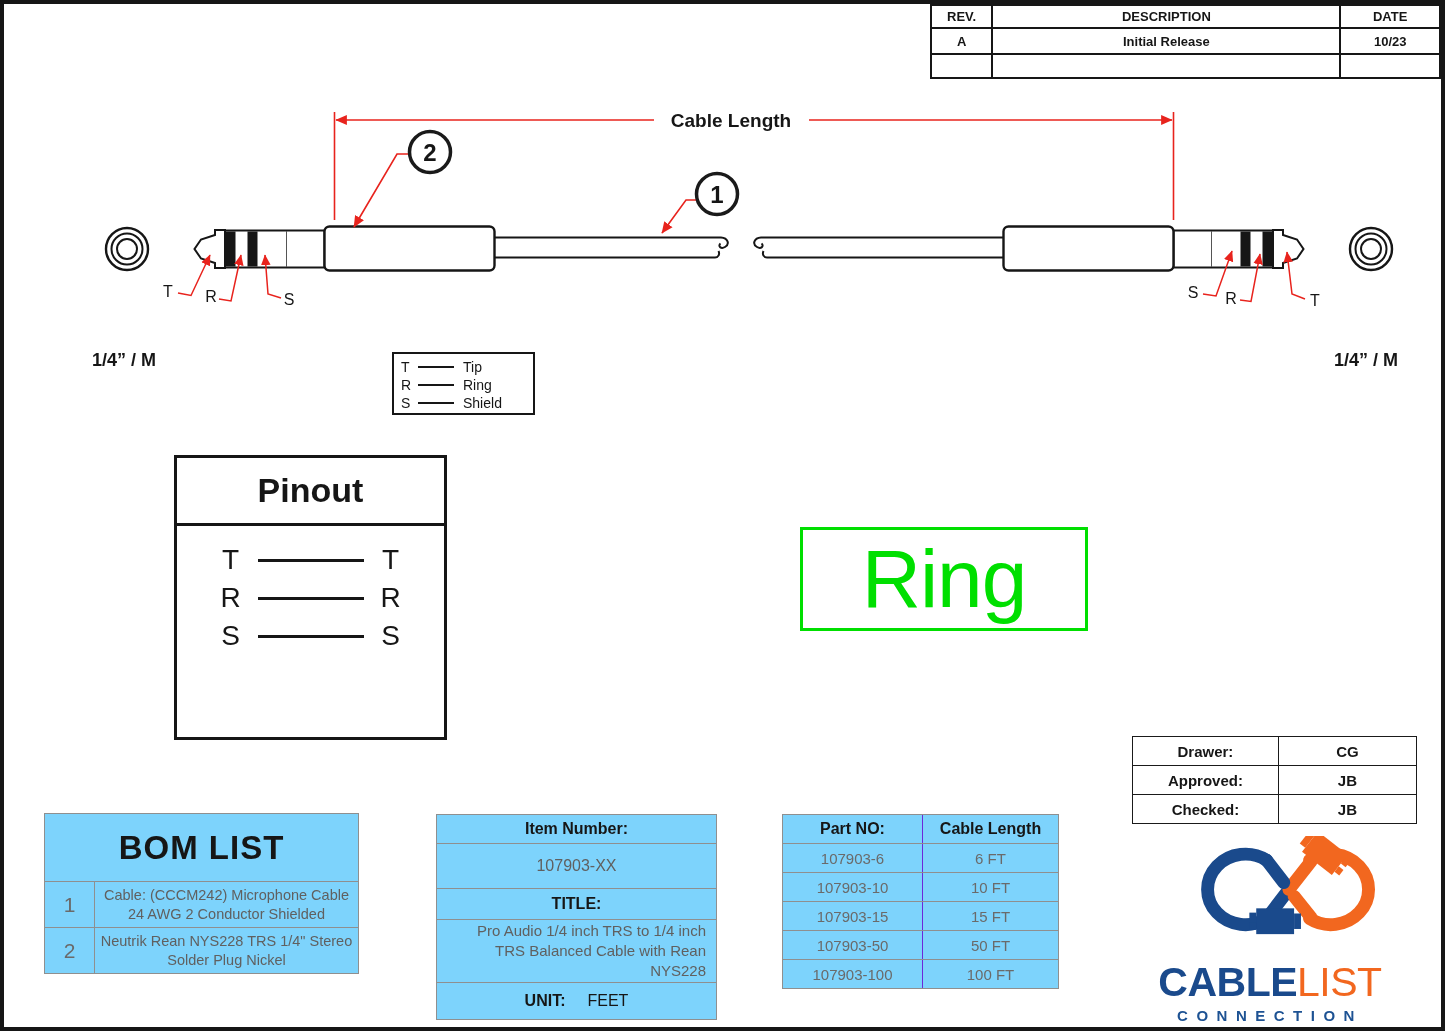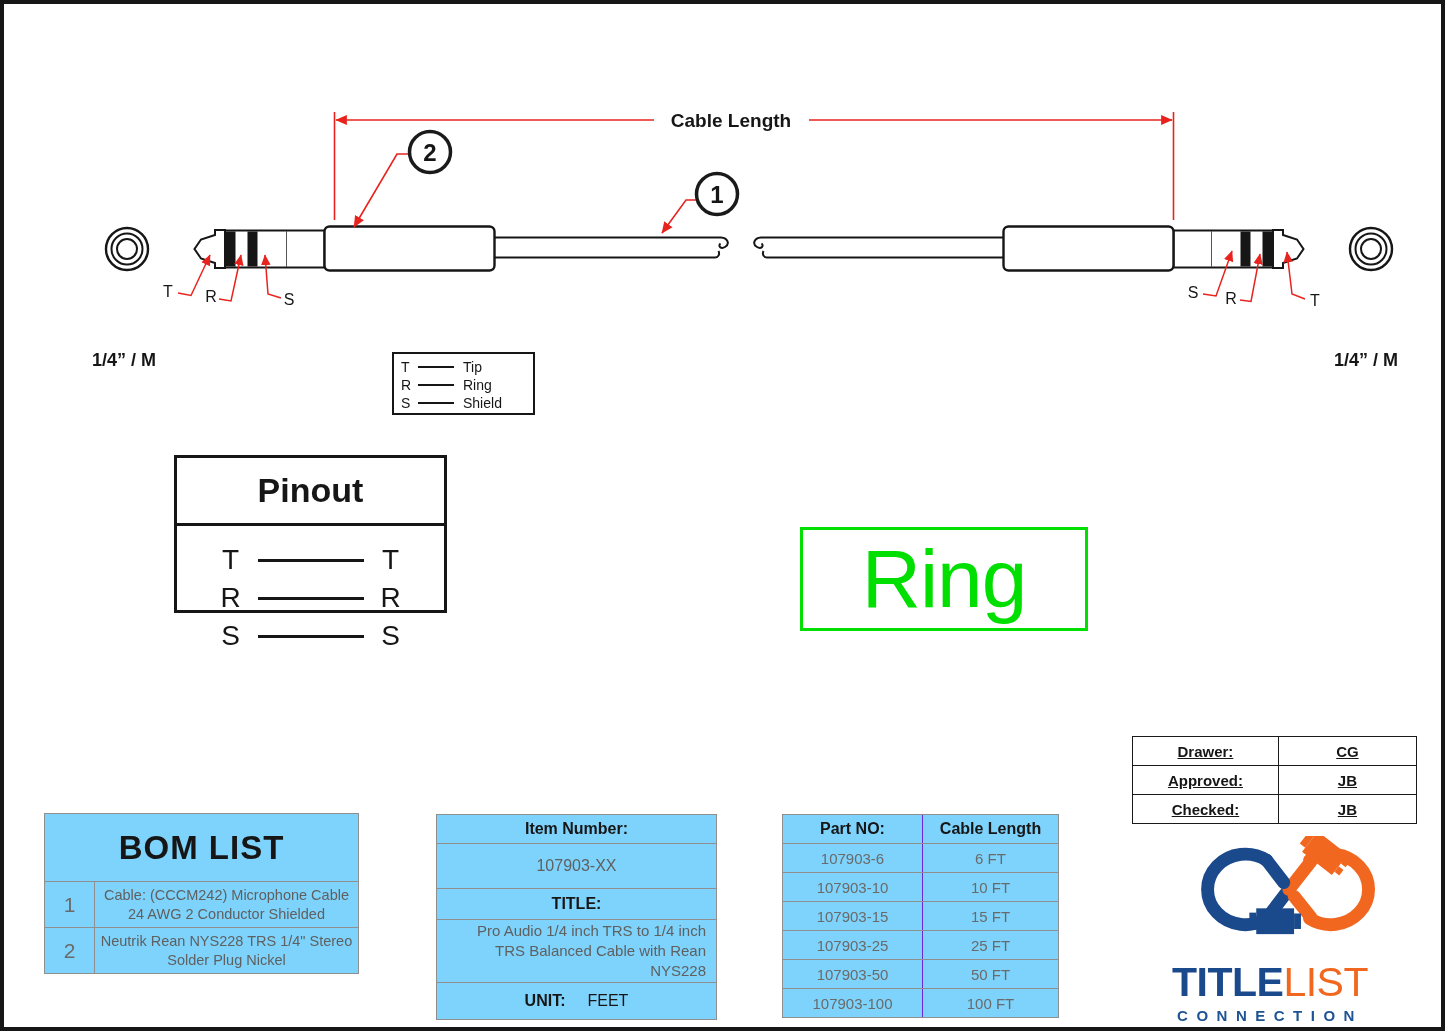--- a/index.html
+++ b/index.html
@@ -19,39 +19,39 @@
   .drawing{position:absolute;left:0;top:0;}
 
   
   .legend{position:absolute;left:388px;top:348px;width:143px;height:63px;
     border:2px solid #161616;box-sizing:border-box;padding:4px 0 0 7px;font-size:14px;}
   .legend-row{display:flex;align-items:center;height:18px;}
   .legend-key{width:14px;}
   .legend-line{width:36px;border-top:2px solid #161616;margin:0 9px 0 3px;}
 
   
-  .pinout{position:absolute;left:170px;top:451px;width:273px;height:158px;
+  .pinout{position:absolute;left:170px;top:451px;width:273px;height:285px;
     border:3px solid #161616;box-sizing:border-box;}
   .pinout-title{height:65px;border-bottom:3px solid #161616;display:flex;
     align-items:center;justify-content:center;font-size:34px;font-weight:600;}
   .pinout-body{padding-top:15px;}
   .pinout-row{display:flex;align-items:center;justify-content:center;height:38px;font-size:28px;}
   .pinout-letter{width:26px;text-align:center;}
   .pinout-wire{width:106px;border-top:3px solid #161616;margin:0 14px;}
 
   
   .rohs{position:absolute;left:796px;top:523px;width:288px;height:104px;
     border:3px solid #00df00;box-sizing:border-box;display:flex;align-items:center;
     justify-content:center;}
   .rohs span{font-size:82px;line-height:82px;color:#00df00;letter-spacing:-1px;}
 
   
   .approvals{position:absolute;left:1128px;top:732px;width:285px;border-collapse:collapse;
     font-size:15px;font-weight:bold;text-align:center;}
-  .approvals td{border:1.5px solid #1a1a1a;height:28px;padding:0;background:#fff;text-decoration:underline;}
+  .approvals td{border:1.5px solid #1a1a1a;height:28px;padding:0;background:#fff;}
   .appr-c1{width:146px;} .appr-c2{width:139px;}
 
   
   .gray-box{position:absolute;background:#7dd3fc;border:1px solid #8f8f8f;box-sizing:border-box;}
 
   
   .bom{left:40px;top:809px;width:315px;}
   .bom-title{height:67px;display:flex;align-items:center;justify-content:center;
     font-size:33px;font-weight:bold;letter-spacing:1px;}
   .bom-row{display:grid;grid-template-columns:50px 1fr;border-top:1px solid #8f8f8f;}
@@ -85,20 +85,39 @@
   .logo-word{font-size:41px;line-height:44px;letter-spacing:-0.5px;margin-top:2px;white-space:nowrap;}
   .logo-custom{color:#1a4a8c;font-weight:bold;}
   .logo-cable{color:#f2671f;font-weight:normal;}
   .logo-connection{font-size:15px;color:#1d5293;letter-spacing:8.5px;font-weight:600;margin-top:3px;}
 </style>
 </head>
 <body>
 
 <div class="page">
 
+  <table class="rev-table">
+    <tbody>
+        <tr class="rev-r1">
+      <td class="rev-c1">REV.</td>
+      <td class="rev-c2">DESCRIPTION</td>
+      <td class="rev-c3">DATE</td>
+    </tr>
+    <tr class="rev-r2">
+      <td>A</td>
+      <td>Initial Release</td>
+      <td>10/23</td>
+    </tr>
+    <tr class="rev-r3">
+      <td></td>
+      <td></td>
+      <td></td>
+    </tr>
+  </tbody>
+    </table>
 
   <svg class="drawing" width="1445" height="430" viewBox="0 0 1445 430">
     <defs>
       <marker id="ra" viewBox="0 0 10 10" refX="8.5" refY="5" markerWidth="8" markerHeight="8" orient="auto-start-reverse">
         <path d="M0 1 L9 5 L0 9 Z" fill="#e8231d"></path>
       </marker>
       <g id="plugL">
 
         <circle cx="123" cy="245" r="21" fill="none" stroke="#161616" stroke-width="2.4"></circle>
         <circle cx="123" cy="245" r="15.5" fill="none" stroke="#161616" stroke-width="2"></circle>
@@ -267,24 +286,20 @@
     </div>
     <div class="pt-row">
       <div class="pt-cell">107903-10</div>
       <div class="pt-cell">10 FT</div>
     </div>
     <div class="pt-row">
       <div class="pt-cell">107903-15</div>
       <div class="pt-cell">15 FT</div>
     </div>
     <div class="pt-row">
-      <div class="pt-cell">107903-25</div>
-      <div class="pt-cell">25 FT</div>
-    </div>
-    <div class="pt-row">
       <div class="pt-cell">107903-50</div>
       <div class="pt-cell">50 FT</div>
     </div>
     <div class="pt-row">
       <div class="pt-cell">107903-100</div>
       <div class="pt-cell">100 FT</div>
     </div>
   </div>
 
   <div class="logo">
@@ -309,18 +324,18 @@
       </g>
 
       <g transform="translate(128,84)">
         <rect x="6" y="0" width="44" height="30" fill="#1a4a8c"></rect>
         <rect x="50" y="6" width="8" height="18" fill="#1a4a8c"></rect>
         <rect x="-2" y="5" width="8" height="8" fill="#1a4a8c"></rect>
         <rect x="-2" y="17" width="8" height="8" fill="#1a4a8c"></rect>
       </g>
     </svg>
     <div class="logo-word">
-      <span class="logo-custom">TITLE</span><span class="logo-cable">LIST</span>
+      <span class="logo-custom">CABLE</span><span class="logo-cable">LIST</span>
     </div>
     <div class="logo-connection">CONNECTION</div>
   </div>
 
 </div>
 
 </body></html>

